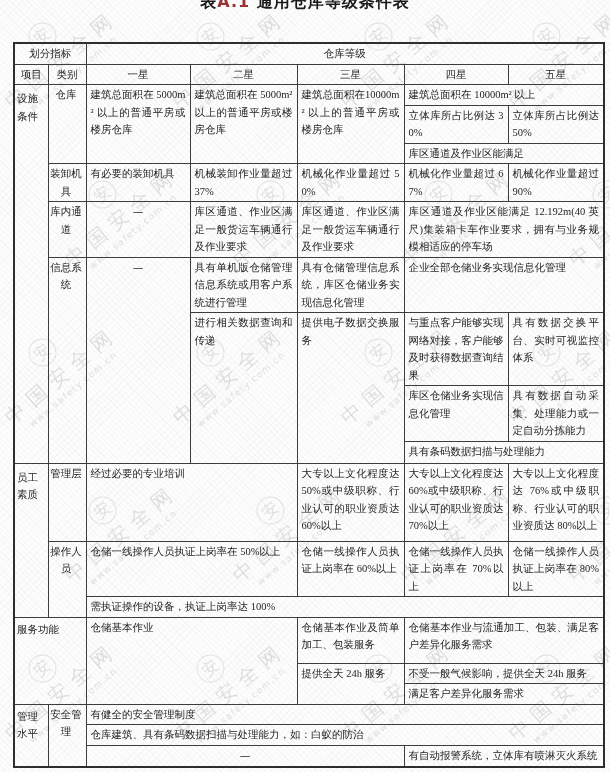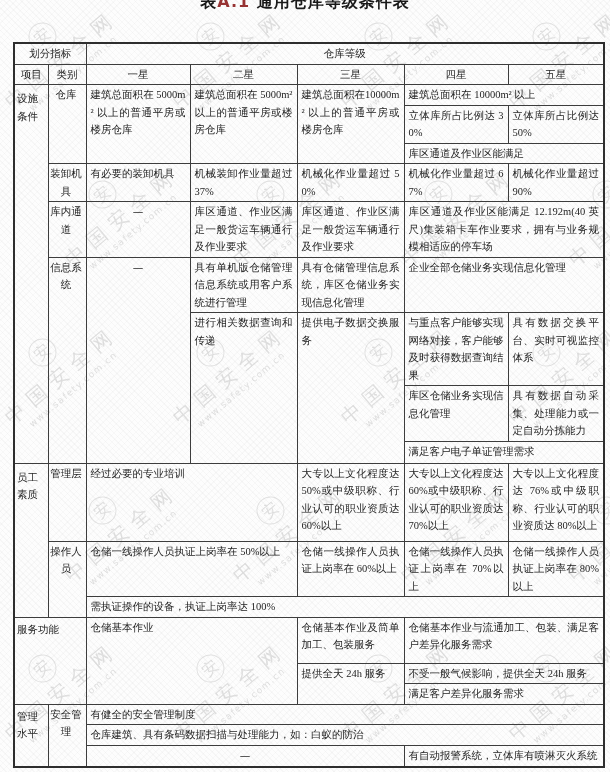--- a/index.html
+++ b/index.html
@@ -146,21 +146,21 @@
     <td class="c" rowspan="3">进行相关数据查询和传递</td>
     <td class="c" rowspan="3">提供电子数据交换服务</td>
     <td class="c">与重点客户能够实现网络对接，客户能够及时获得数据查询结果</td>
     <td class="c">具有数据交换平台、实时可视监控体系</td>
   </tr>
   <tr style="height:45px">
     <td class="c">库区仓储业务实现信息化管理</td>
     <td class="c">具有数据自动采集、处理能力或一定自动分拣能力</td>
   </tr>
   <tr style="height:22px">
-    <td class="c" colspan="2">满足客户电子单证管理需求</td>
+    <td class="c" colspan="2">具有条码数据扫描与处理能力</td>
   </tr>
 
   <tr style="height:78px">
     <td class="lbl" rowspan="3">员工素质</td>
     <td class="cat">管理层</td>
     <td class="c" colspan="2">经过必要的专业培训</td>
     <td class="c">大专以上文化程度达 50%或中级职称、行业认可的职业资质达 60%以上</td>
     <td class="c">大专以上文化程度达 60%或中级职称、行业认可的职业资质达 70%以上</td>
     <td class="c">大专以上文化程度达 76%或中级职称、行业认可的职业资质达 80%以上</td>
   </tr>

